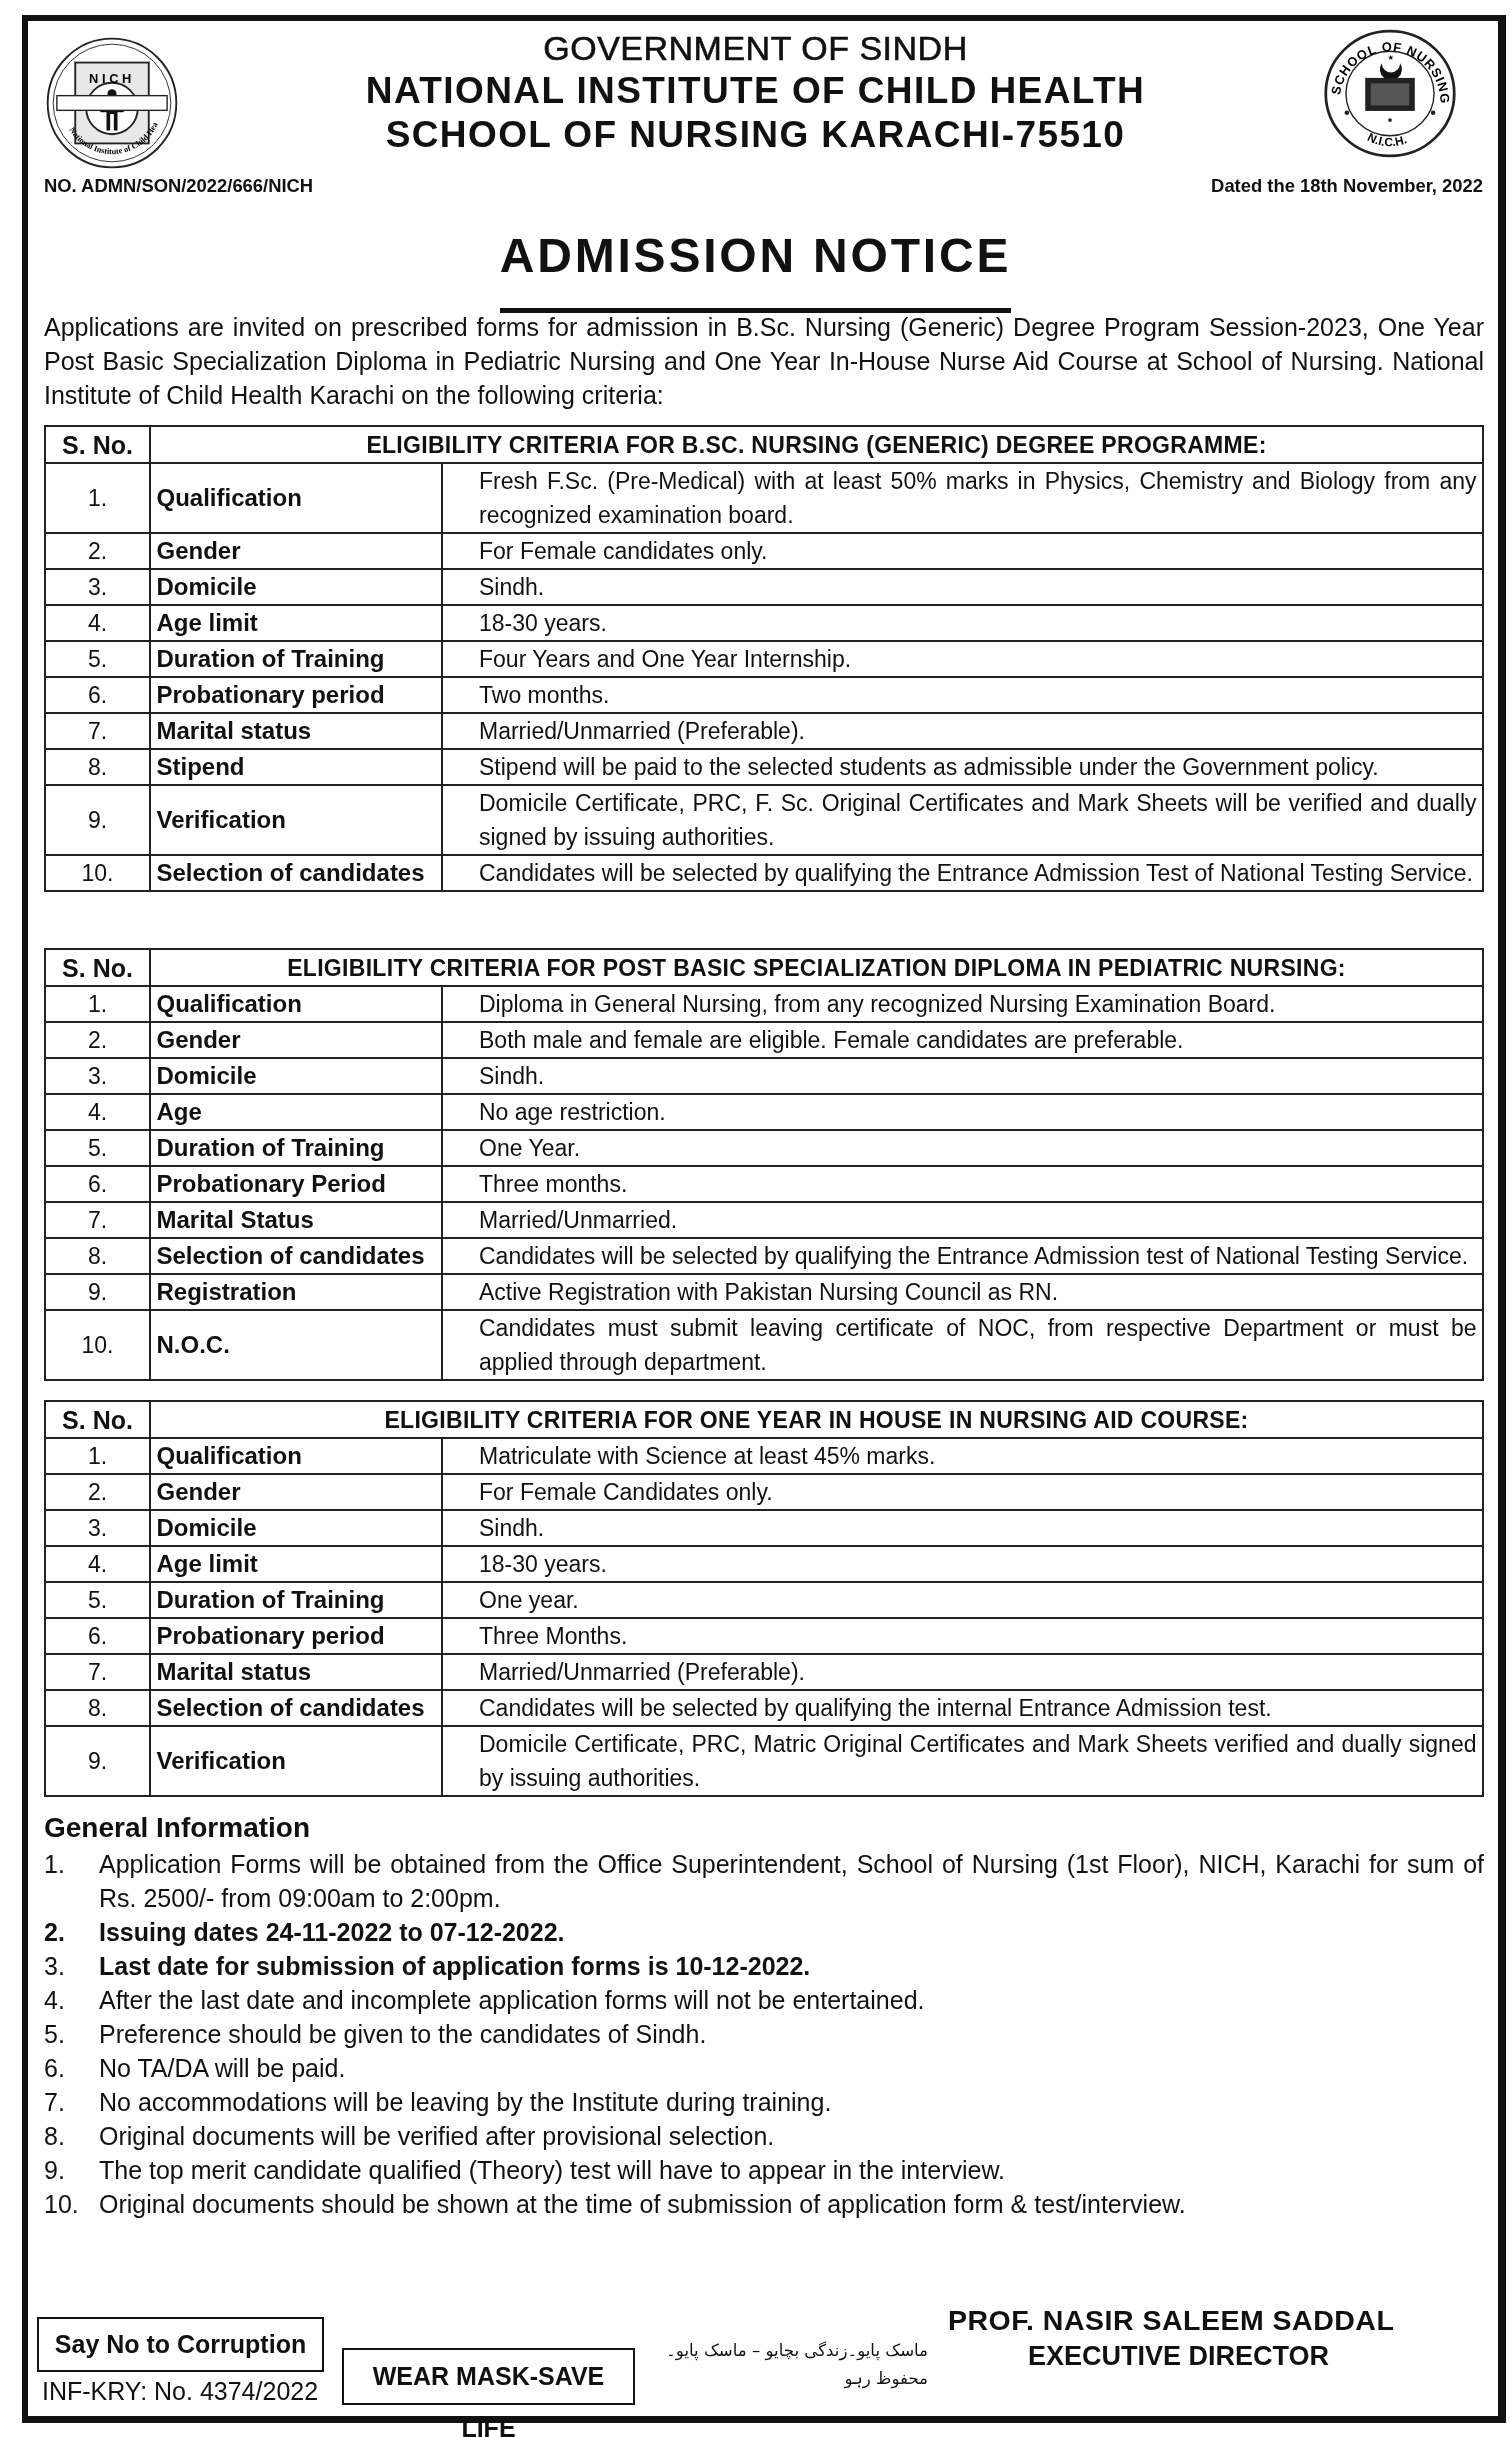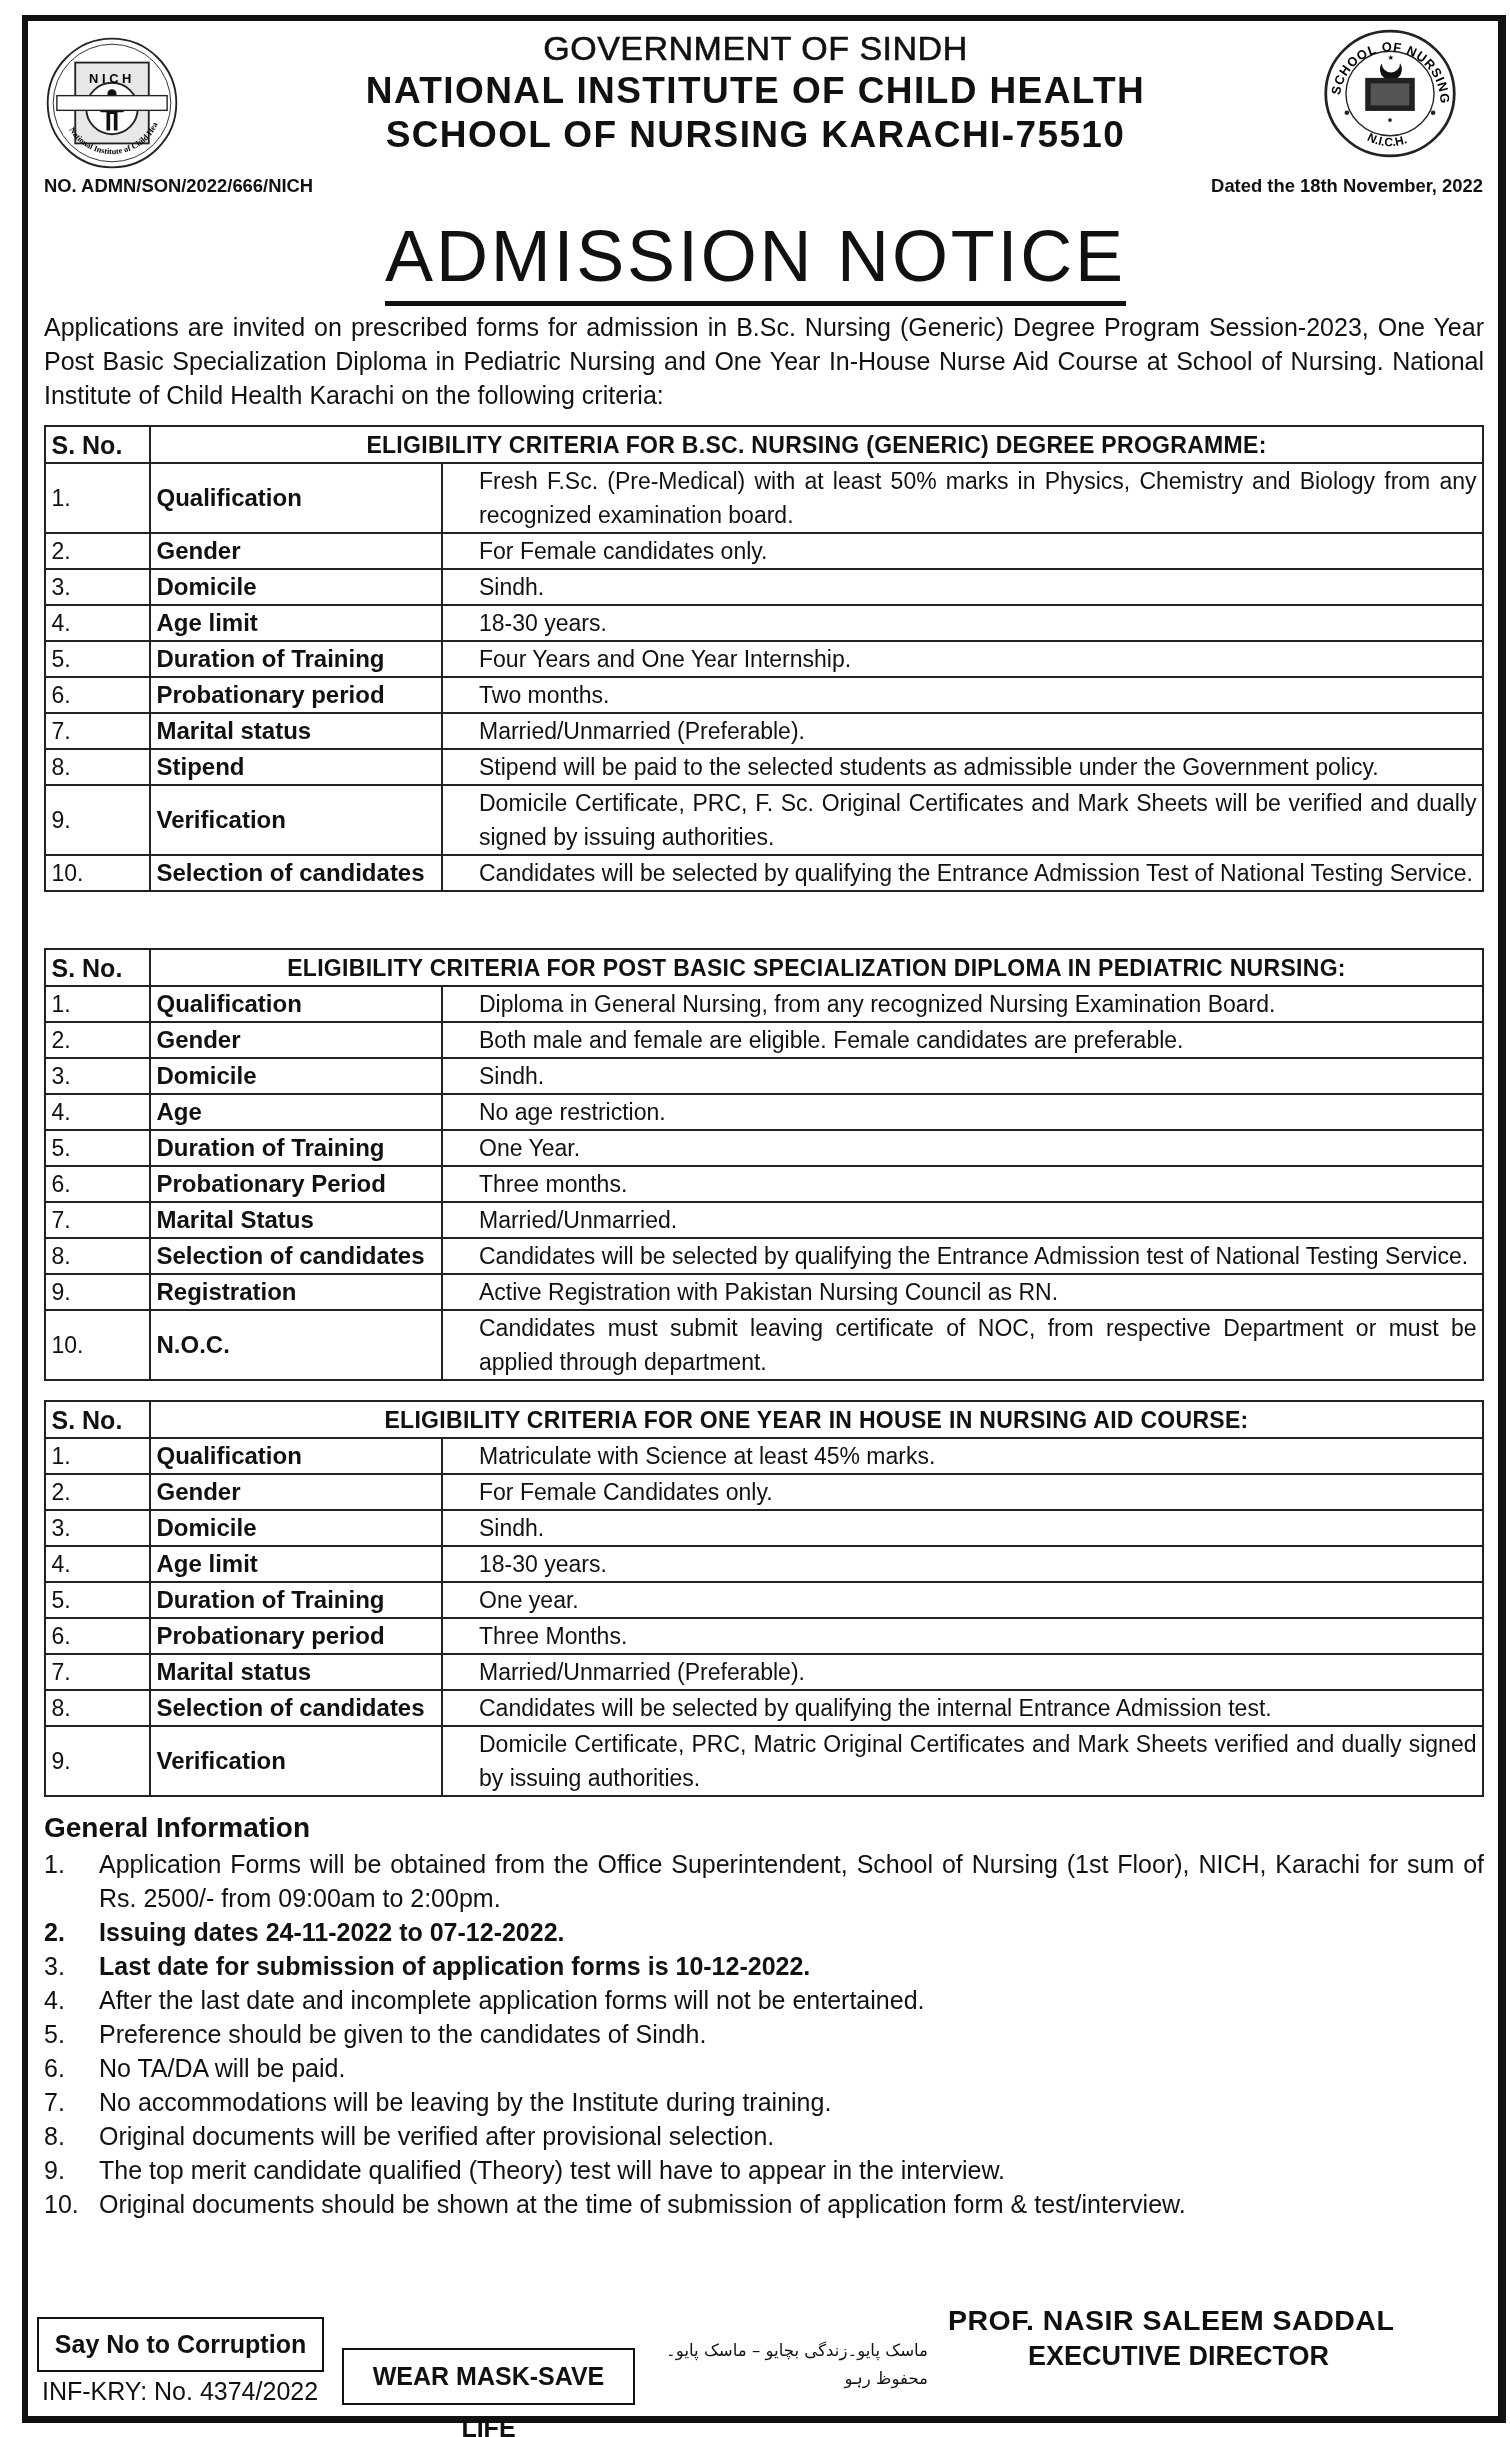--- a/index.html
+++ b/index.html
@@ -10,28 +10,28 @@
     .logo { position: absolute; }
     .logo-left { left: 44px; top: 35px; width: 136px; height: 136px; }
     .logo-right { left: 1323px; top: 28px; width: 134px; height: 131px; }
     .hdr-line { position: absolute; left: 0; width: 1511px; text-align: center; font-weight: bold; letter-spacing: 0.5px; }
     .hdr1 { top: 29px; font-size: 34px; font-weight: normal; -webkit-text-stroke: 0.6px #111; }
     .hdr2 { top: 70px; font-size: 37px; letter-spacing: 1.4px; }
     .hdr3 { top: 114px; font-size: 37px; letter-spacing: 1.4px; }
     .ref-no { position: absolute; left: 44px; top: 175px; font-size: 18.4px; font-weight: bold; }
     .dated { position: absolute; right: 28px; top: 175px; font-size: 18.4px; font-weight: bold; }
     .title { position: absolute; left: 0; width: 1511px; top: 221px; text-align: center; }
-    .title span { display: inline-block; font-size: 72px; font-weight: normal; letter-spacing: 2.8px;
-                  border-bottom: 5.5px solid #111; line-height: 70px; padding-bottom: 10px; }
+    .title span { display: inline-block; font-size: 48px; font-weight: bold; letter-spacing: 2.8px;
+                  border-bottom: 5.5px solid #111; line-height: 70px; padding-bottom: 17px; }
     .intro { position: absolute; left: 44px; top: 310px; width: 1440px; font-size: 25px; line-height: 34px;
              text-align: justify; }
     table.criteria { position: absolute; left: 44px; width: 1440px; border-collapse: collapse; font-size: 23px; }
     table.criteria td { border: 2.3px solid #222; padding: 0 5.5px; vertical-align: middle; line-height: 34px; }
     table.criteria tr.sec-head td { font-weight: bold; height: 35px; }
-    table.criteria td.sno { width: 92px; text-align: left; }
+    table.criteria td.sno { width: 92px; text-align: center; }
     table.criteria tr.sec-head td.sno { font-size: 25px; }
     table.criteria td.sec-title { text-align: center; font-size: 23px; letter-spacing: 0.3px; }
     table.criteria td.lbl { width: 279px; font-weight: bold; font-size: 24px; white-space: nowrap; }
     table.criteria td.val { text-align: justify; padding-left: 36px; }
     table.criteria tr.row td { height: 33px; }
     .gi-title { position: absolute; left: 44px; top: 1812px; font-size: 28px; font-weight: bold; }
     .gi-list { position: absolute; left: 44px; top: 1847px; width: 1440px; margin: 0; padding: 0; list-style: none;
                font-size: 25px; line-height: 34px; }
     .gi-list li { display: flex; }
     .gi-list .num { width: 55px; flex: none; }

